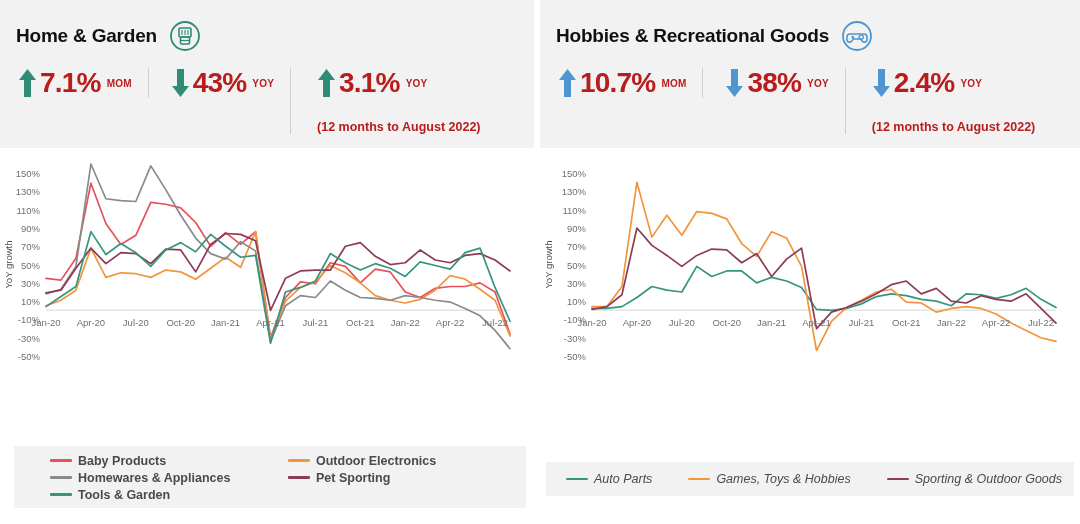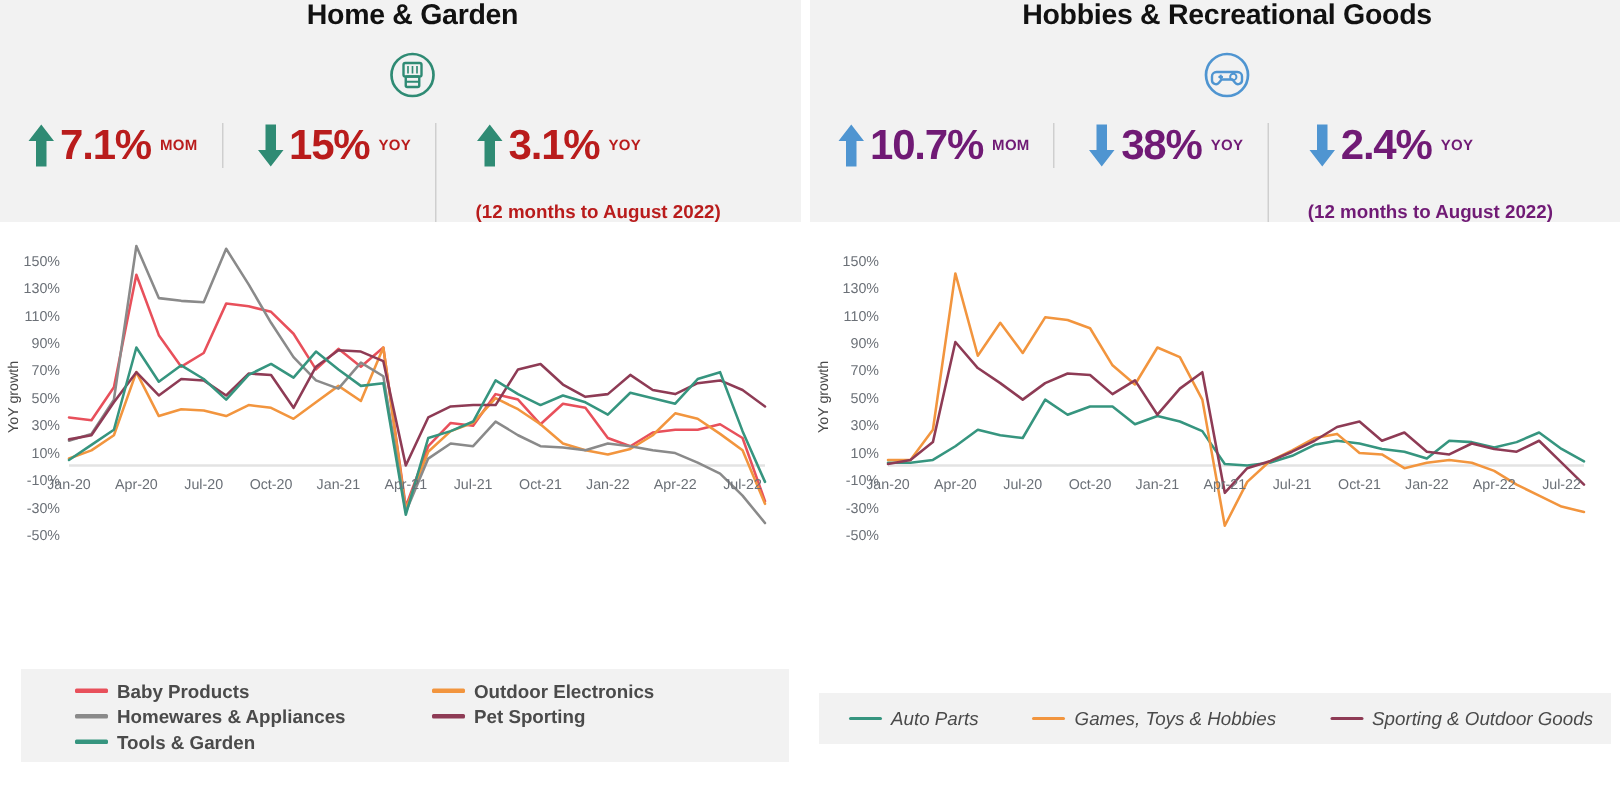--- a/index.html
+++ b/index.html
@@ -14,21 +14,21 @@
   
   .header-band {
     position: absolute; top: 0; height: 148px;
     background: #f2f2f2;
   }
   .band-left  { left: 0;   width: 534px; }
   .band-right { left: 540px; width: 540px; }
 
   .cat-title-row {
     display: flex; align-items: center; gap: 12px;
-    padding-left: 16px;  flex-direction: column;
+    padding-left: 16px; padding-top: 20px;
   }
   .cat-title {
     font-size: 19px; font-weight: bold; color: #111111;
     letter-spacing: -0.2px; white-space: nowrap;
   }
   .cat-icon { width: 32px; height: 32px; flex: 0 0 auto; display: block; }
 
   .stats-row {
     display: flex; align-items: flex-start;
     margin-top: 16px; padding-left: 14px;
@@ -38,21 +38,21 @@
     padding: 0 16px 0 4px;
   }
   .stat + .stat { border-left: 1px solid #cfcfcf; padding-left: 22px; }
   .stat.wide { padding-left: 26px; }
   .stat-main { display: flex; align-items: center; gap: 3px; white-space: nowrap; }
   .arrow { width: 19px; height: 30px; flex: 0 0 auto; display: block; }
   .stat-value { font-size: 28px; font-weight: bold; letter-spacing: -0.8px; line-height: 1; }
   .stat-unit  { font-size: 10px; font-weight: bold; letter-spacing: 0.2px; padding-left: 3px; }
   .stat-note  { font-size: 12.5px; font-weight: bold; margin-top: 22px; white-space: nowrap; }
   .green { color: #b91c1c; }
-  .blue  { color: #701a75; }
+  .blue  { color: #b91c1c; }
 
   
   .chart-panel { position: absolute; top: 148px; }
   .panel-left  { left: 0;   width: 534px; height: 376px; }
   .panel-right { left: 540px; width: 540px; height: 376px; }
   .chart-svg { display: block; }
 
   
   .legend {
     position: absolute; background: #f2f2f2;
@@ -108,21 +108,21 @@
         </div>
       </div>
 
       <div class="stat">
         <div class="stat-main">
           <span>
             <svg class="arrow" viewBox="0 0 19 30">
                 <path d="M9.5 29 L18 18 L13 18 L13 1 L6 1 L6 18 L1 18 Z" fill="#2f8b74"></path>
               </svg>
           </span>
-          <span class="stat-value green">15%</span>
+          <span class="stat-value green">43%</span>
           <span class="stat-unit green">YOY</span>
         </div>
       </div>
 
       <div class="stat wide">
         <div class="stat-main">
           <span>
             <svg class="arrow" viewBox="0 0 19 30">
                 <path d="M9.5 1 L18 12 L13 12 L13 29 L6 29 L6 12 L1 12 Z" fill="#2f8b74"></path>
               </svg>

